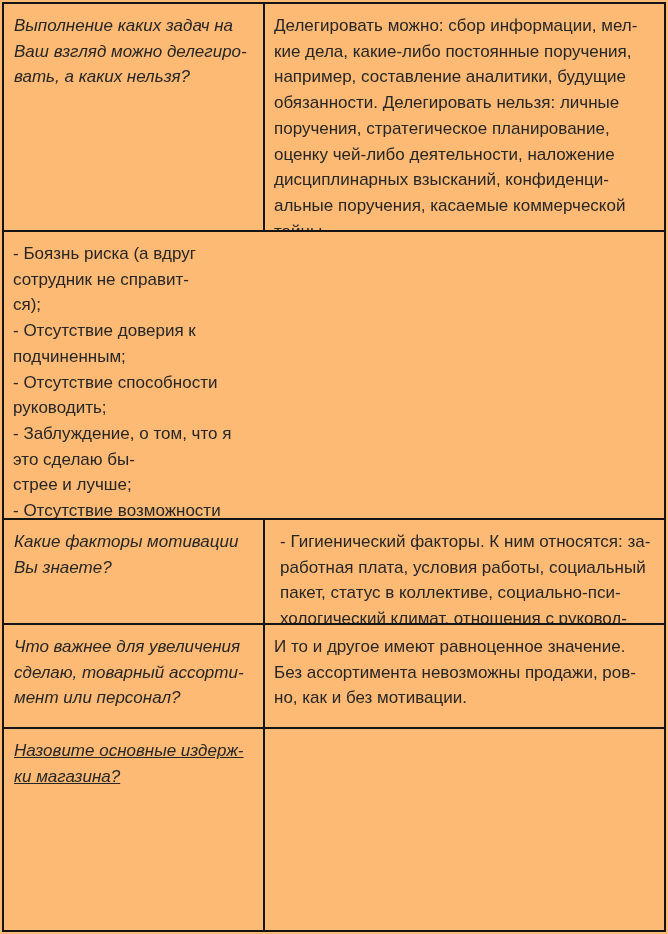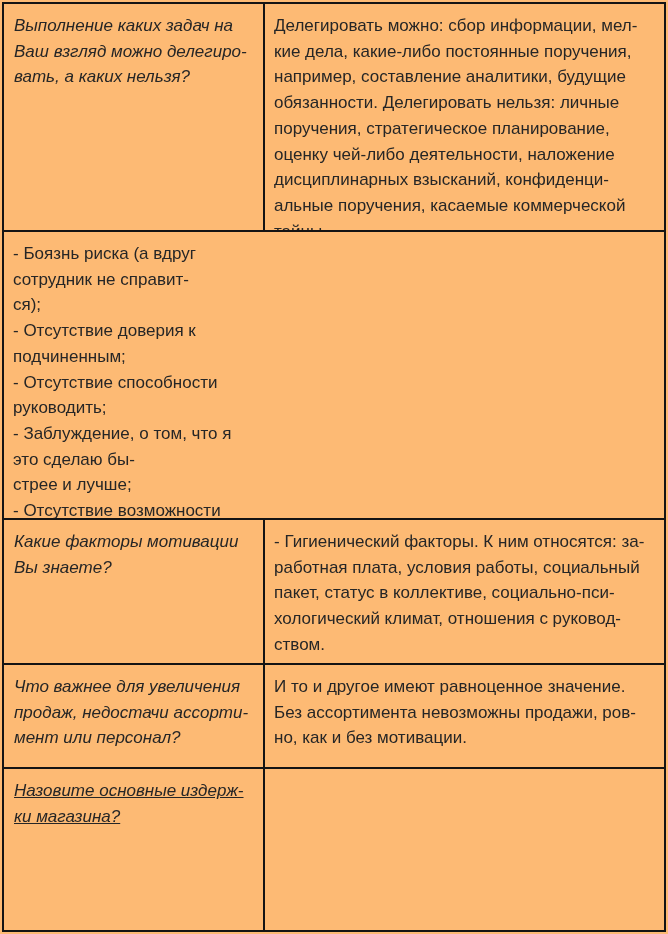--- a/index.html
+++ b/index.html
@@ -39,21 +39,21 @@
     white-space: pre-line;
     overflow: hidden;
   }
   .cell.question {
     font-style: italic;
     border-right: 2px solid #141414;
     padding-left: 10px;
   }
   .r1 { height: 228px; }
   .r2 { height: 288px; }
-  .r3 { height: 145px; }
+  .r3 { height: 105px; gap: 6px; }
   .r4 { height: 104px; }
   .r5 { flex: 1 1 auto; }
 </style>
 </head>
 <body>
 
 <div class="page">
   <div class="qa-table">
 
     <div class="row r1">
@@ -90,21 +90,21 @@
 Вы знаете?</div>
       <div class="cell answer">- Гигиенический факторы. К ним относятся: за-
 работная плата, условия работы, социальный
 пакет, статус в коллективе, социально-пси-
 хологический климат, отношения с руковод-
 ством.</div>
     </div>
 
     <div class="row r4">
       <div class="cell question">Что важнее для увеличения
-продаж, недостачи ассорти-
+сделаю, товарный ассорти-
 мент или персонал?</div>
       <div class="cell answer">И то и другое имеют равноценное значение.
 Без ассортимента невозможны продажи, ров-
 но, как и без мотивации.</div>
     </div>
 
     <div class="row r5">
       <div class="cell question">Назовите основные издерж-
 ки магазина?</div>
     </div>

